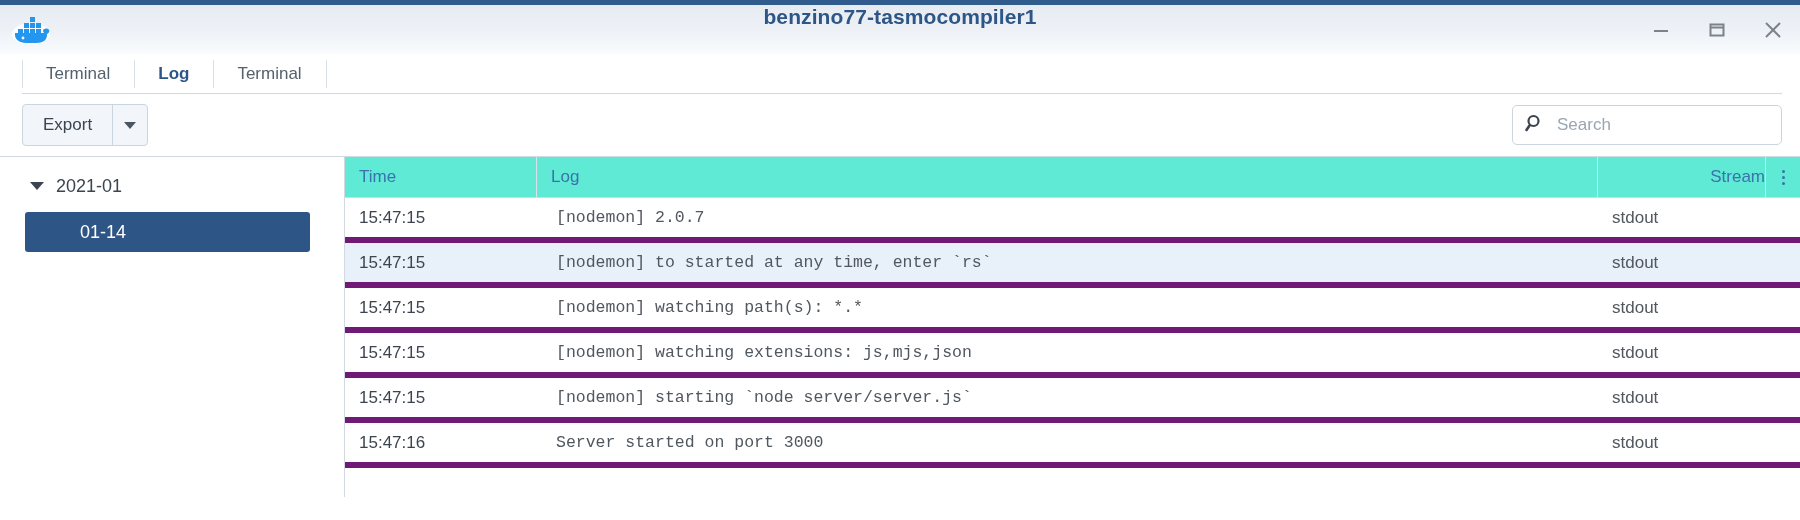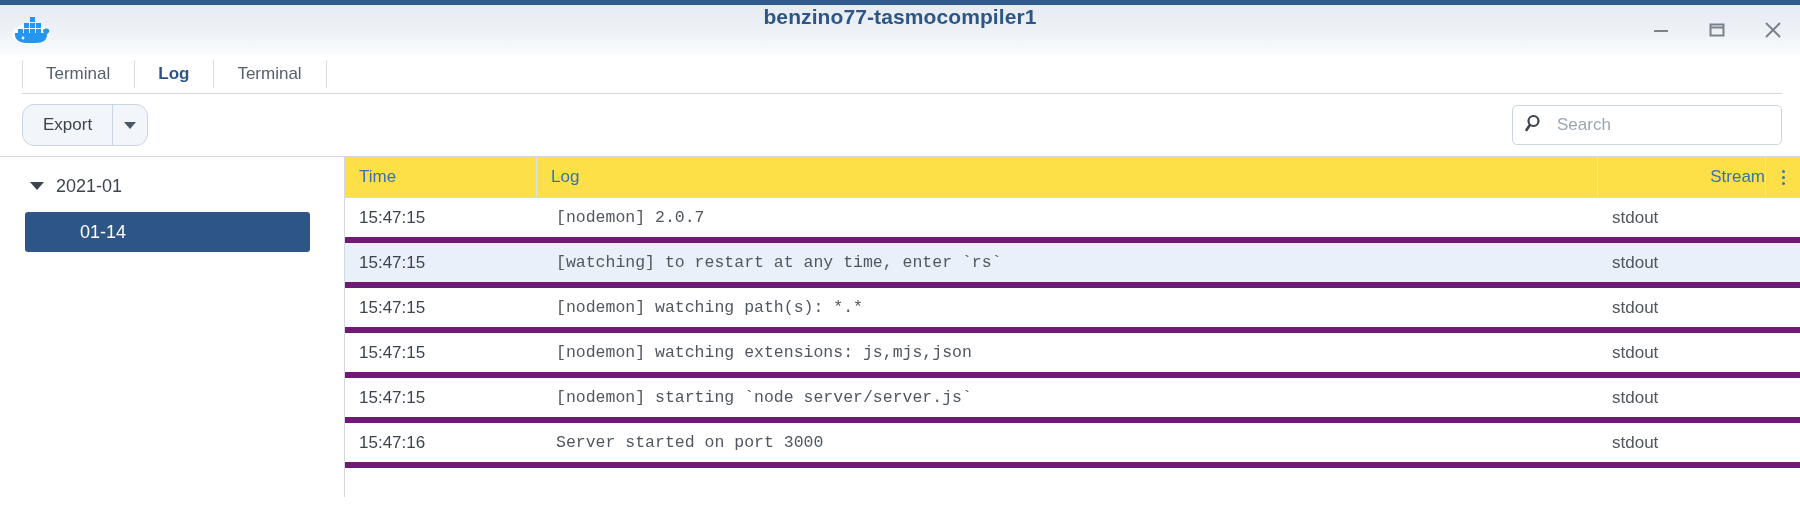--- a/index.html
+++ b/index.html
@@ -150,21 +150,21 @@
     padding: 0 18px 0 22px;
     box-sizing: border-box;
     position: relative;
   }
 
   .export-group {
     display: flex;
     align-items: stretch;
     height: 40px;
     border: 1px solid #cbd5e0;
-    border-radius: 12px;
+    border-radius: 4px;
     background: #f2f6fa;
     overflow: hidden;
     cursor: pointer;
   }
   .export-main {
     display: flex;
     align-items: center;
     padding: 0 20px;
     font-size: 17px;
     color: #3c4450;
@@ -263,21 +263,21 @@
     display: flex;
     flex-direction: column;
     min-width: 0;
     background: #fff;
   }
   .thead {
     display: flex;
     height: 40px;
     border-bottom: 1px solid #d2d9e0;
     align-items: stretch;
-    background: #fde047;
+    background: #5eead4;
   }
   .th {
     display: flex;
     align-items: center;
     font-size: 17px;
     color: #3b72ad;
     padding-left: 14px;
     box-sizing: border-box;
     border-right: 1px solid #dbe3ea;
     user-select: none;
@@ -466,21 +466,21 @@
 
       <div class="tbody">
         <div class="row">
           <div class="cell cell-time">15:47:15</div>
           <div class="cell cell-log">[nodemon] 2.0.7</div>
           <div class="cell cell-stream">stdout</div>
           <div class="cell-pad"></div>
         </div>
         <div class="row highlight">
           <div class="cell cell-time">15:47:15</div>
-          <div class="cell cell-log">[watching] to restart at any time, enter `rs`</div>
+          <div class="cell cell-log">[nodemon] to started at any time, enter `rs`</div>
           <div class="cell cell-stream">stdout</div>
           <div class="cell-pad"></div>
         </div>
         <div class="row">
           <div class="cell cell-time">15:47:15</div>
           <div class="cell cell-log">[nodemon] watching path(s): *.*</div>
           <div class="cell cell-stream">stdout</div>
           <div class="cell-pad"></div>
         </div>
         <div class="row">

